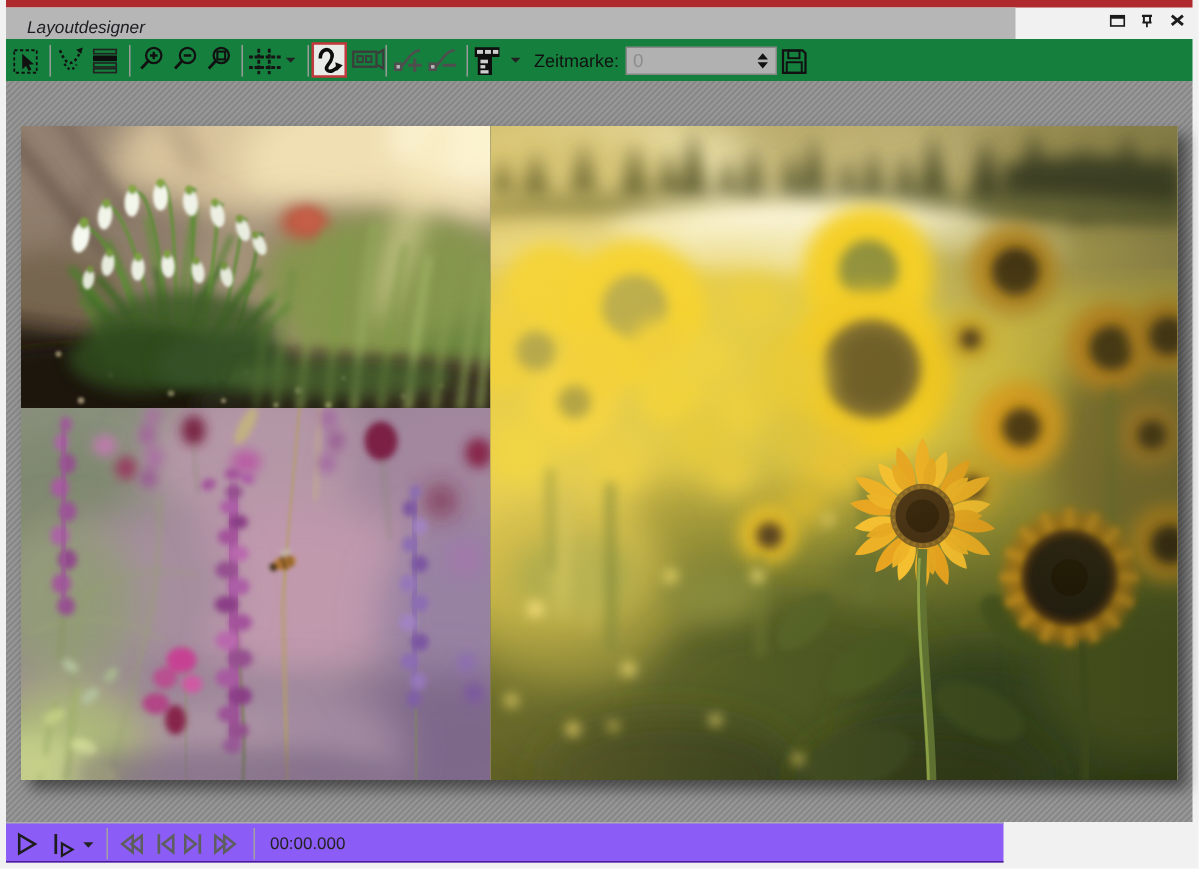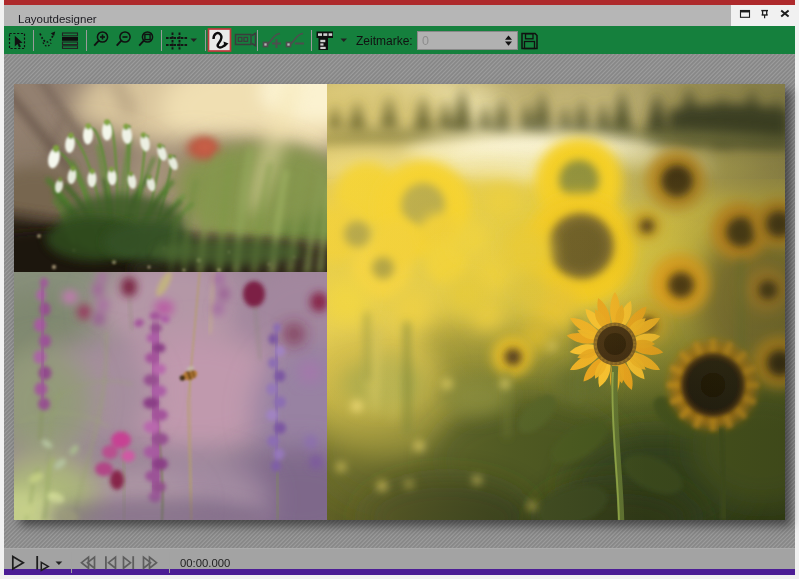--- a/index.html
+++ b/index.html
@@ -1,30 +1,30 @@
 <!DOCTYPE html>
 <html><head>
 <meta charset="utf-8">
 <style>
   html,body{margin:0;padding:0;}
   #app{position:relative;width:799px;height:579px;background:#f1f1f1;
        font-family:"Liberation Sans",sans-serif;overflow:hidden;}
   #red{position:absolute;left:4px;top:0;width:791px;height:5px;background:#ae2a2c;}
-  #titlebar{position:absolute;left:4px;top:5px;width:727px;height:21px;background:#b6b6b6;}
+  #titlebar{position:absolute;left:4px;top:5px;width:673px;height:21px;background:#b6b6b6;font-style:italic;}
   #title{position:absolute;left:14px;top:7px;font-size:11.5px;line-height:14px;color:#1c1c22;}
   #toolbar{position:absolute;left:4px;top:26px;width:791px;height:28px;background:#15803d;}
   #work{position:absolute;left:4px;top:54px;width:791px;height:494px;
         background:repeating-linear-gradient(135deg,#888888 0px,#888888 0.9px,#9b9b9b 1.8px,#9b9b9b 2.1px,#888888 2.9px);}
   #canvas{position:absolute;left:14px;top:84px;width:771px;height:436px;
           box-shadow:6px 6px 9px rgba(0,0,0,0.5);}
   .ph{position:absolute;overflow:hidden;}
   #ph1{left:14px;top:84px;width:313px;height:188px;background:#9b8a78;}
   #ph2{left:14px;top:272px;width:313px;height:248px;background:#a98fa0;}
   #ph3{left:327px;top:84px;width:458px;height:436px;background:#8a8440;}
-  #bottombar{position:absolute;left:4px;top:548px;width:791px;height:27px;background:#a3a3a3;border-top:1px solid #ababab;border-bottom:6px solid #4c1d95;box-sizing:border-box;}
+  #bottombar{position:absolute;left:4px;top:548px;width:665px;height:27px;background:#8b5cf6;border-top:1px solid #ababab;border-bottom:1px solid #4c1d95;box-sizing:border-box;}
   #time{position:absolute;left:176px;top:7px;font-size:11.3px;line-height:14px;color:#222;}
   svg{display:block;}
 </style>
 </head>
 <body>
 <div id="app">
   <div id="red"></div>
   <div id="titlebar">
     <div id="title">Layoutdesigner</div>
     <svg width="791" height="21" style="position:absolute;left:0;top:0">

